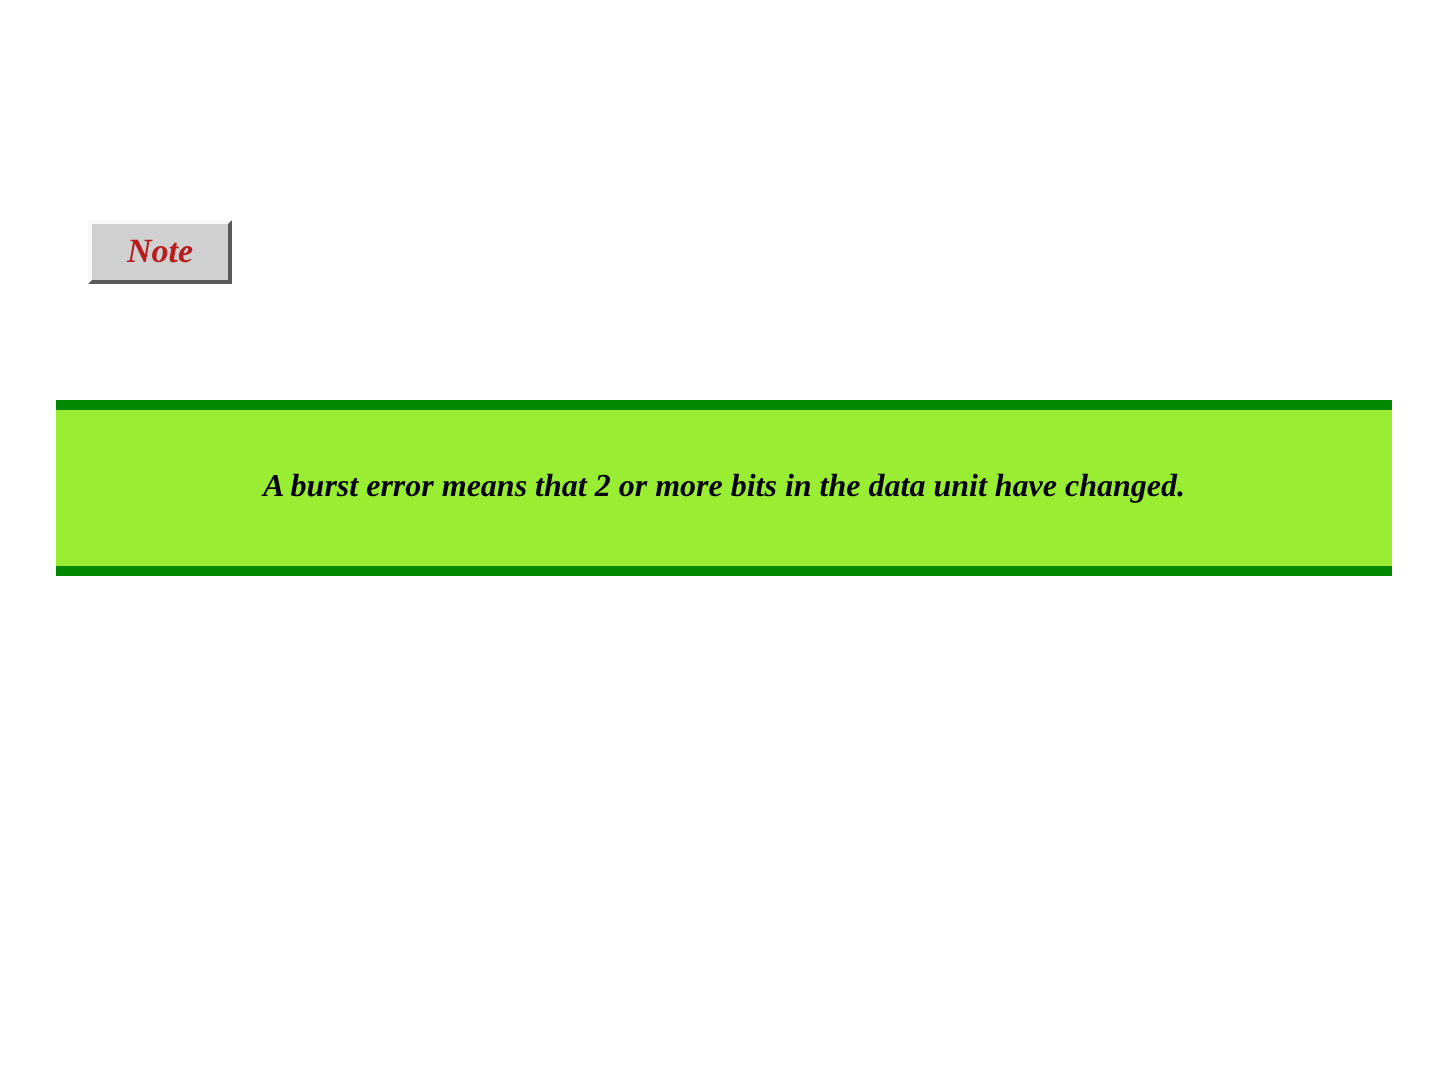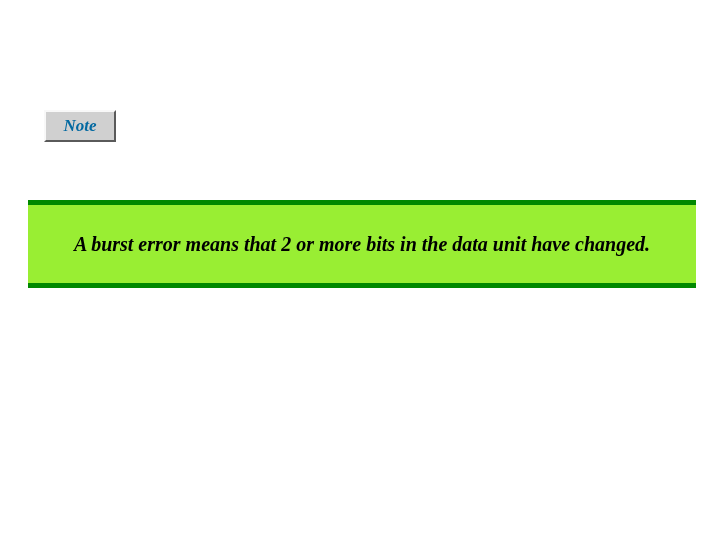--- a/index.html
+++ b/index.html
@@ -24,40 +24,40 @@
       border-top: 2px solid #f8f8f8;
       border-left: 2px solid #f8f8f8;
       border-right: 2px solid #5a5a5a;
       border-bottom: 2px solid #5a5a5a;
       display: flex;
       align-items: center;
       justify-content: center;
       font-style: italic;
       font-weight: bold;
       font-size: 17px;
-      color: #0369a1;
+      color: #b91c1c;
     }
     .banner {
       position: absolute;
       left: 28px;
       top: 200px;
       width: 668px;
       height: 88px;
       background: #99ee33;
       border-top: 5px solid #008800;
       border-bottom: 5px solid #008800;
       display: flex;
       align-items: center;
       justify-content: center;
       padding: 0 28px;
     }
     .banner-text {
       font-style: italic;
       font-weight: bold;
-      font-size: 20px;
+      font-size: 16px;
       color: #000;
       text-align: center;
     }
   </style>
 </head>
 <body>
 
 <div class="note-label">
   <span>Note</span>
 </div>

